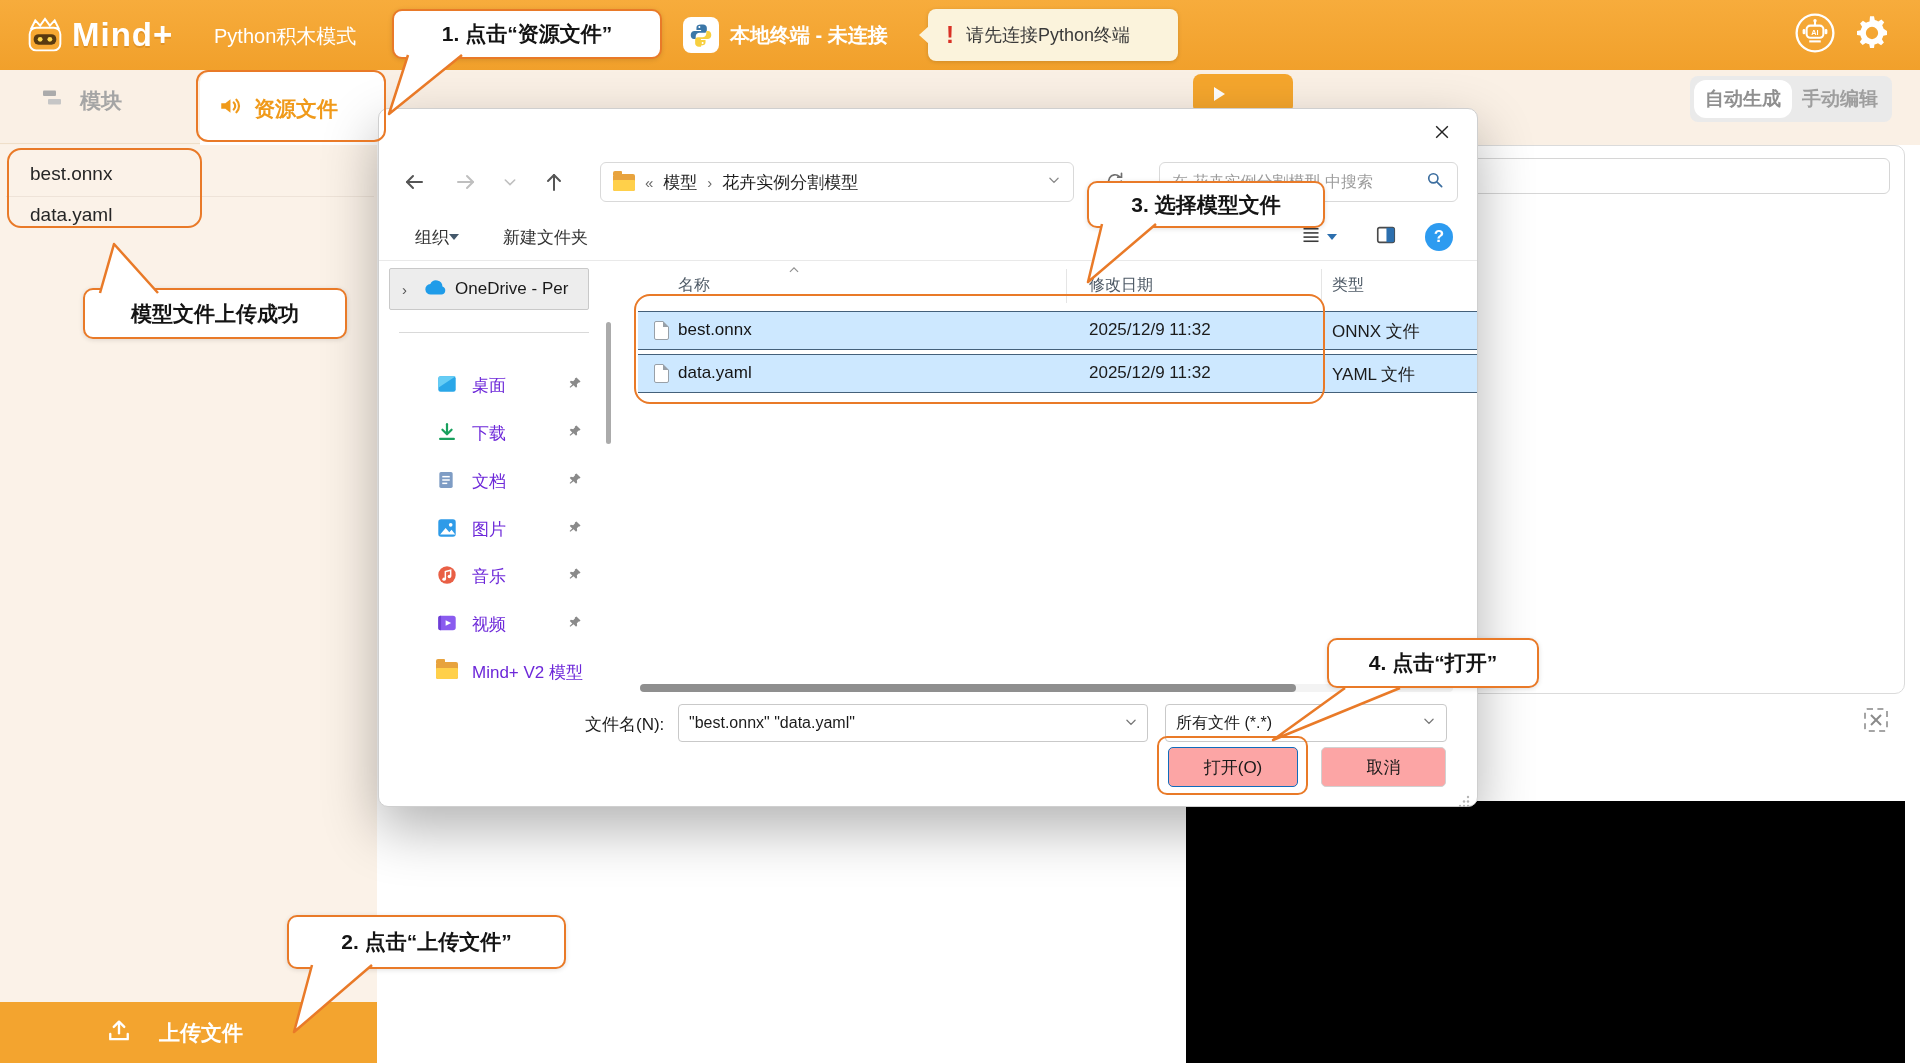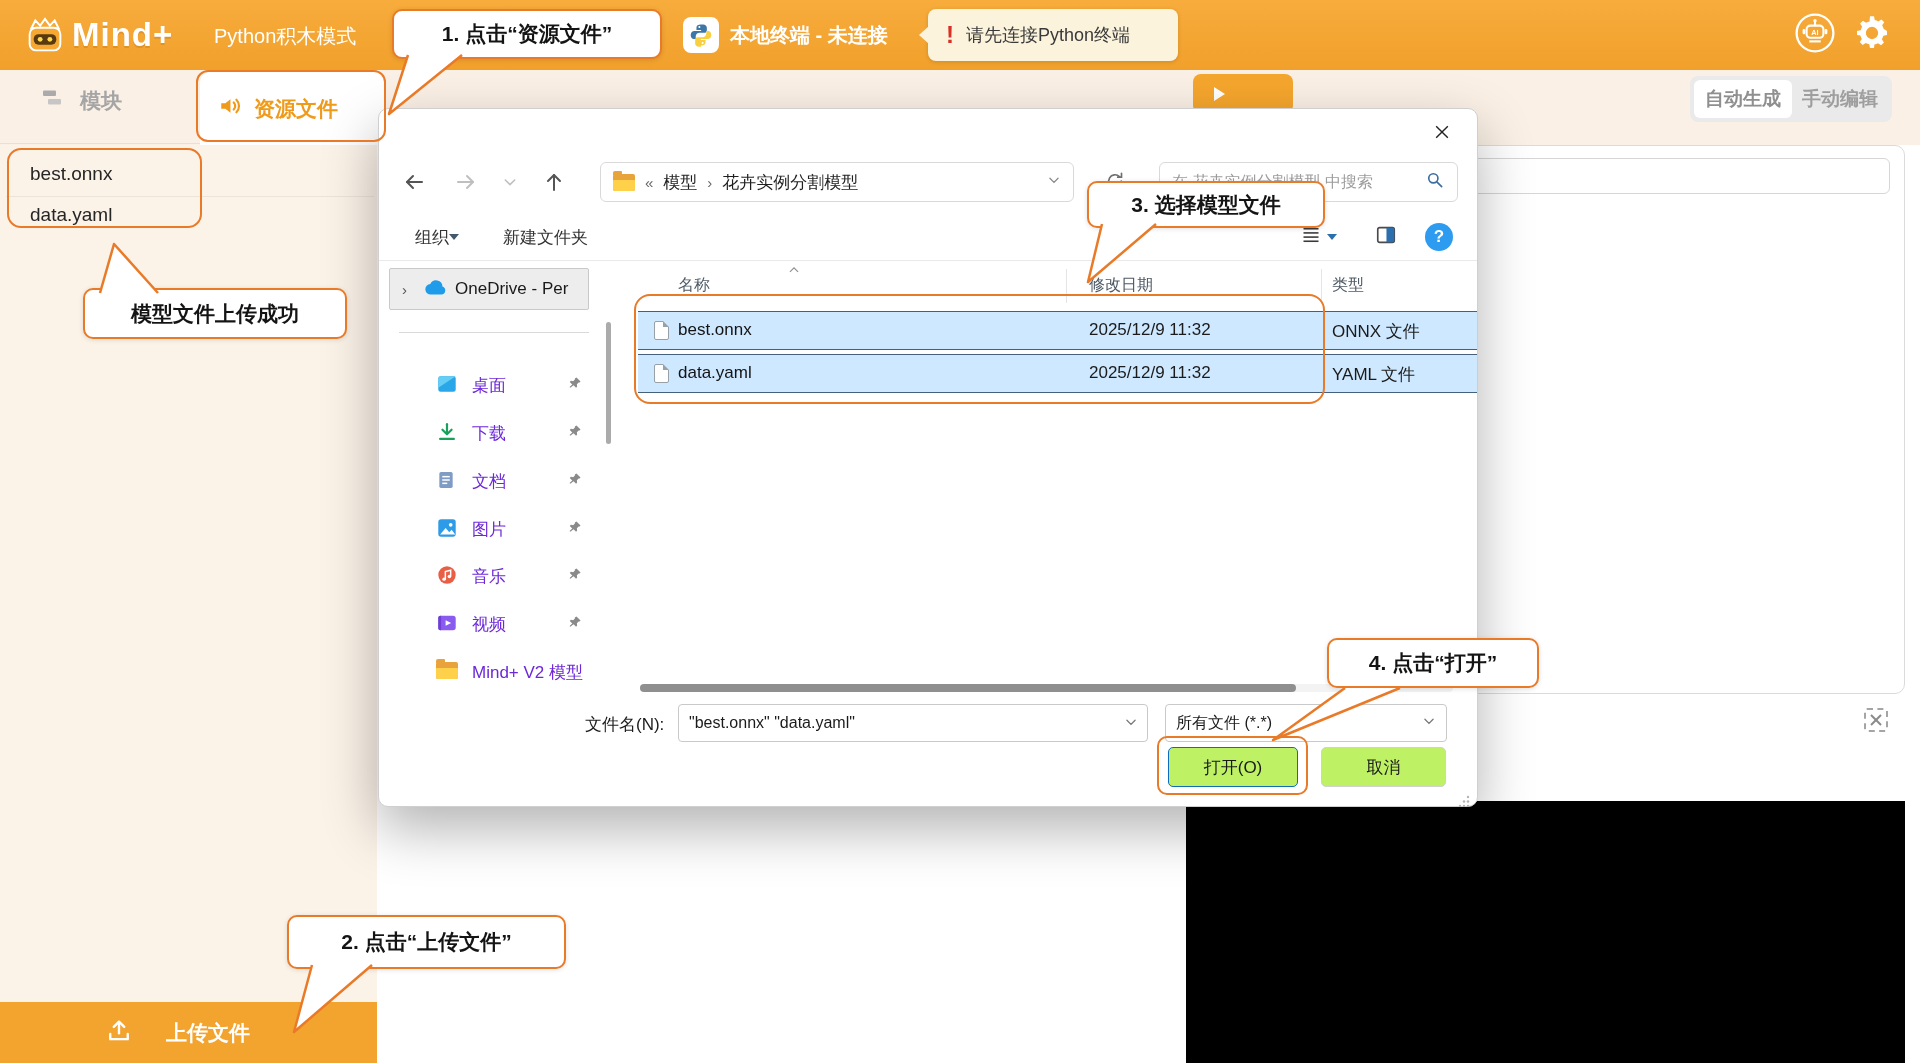--- a/index.html
+++ b/index.html
@@ -34,27 +34,27 @@
   .tab-mod { position:absolute; left:40px; top:86px; display:flex; align-items:center; gap:14px;
              color:#A5A5A5; font-size:21px; font-weight:bold; }
   .tab-res { position:absolute; left:200px; top:72px; width:186px; height:73px; background:#fff;
              border-radius:10px 10px 0 0; display:flex; align-items:center; gap:10px; padding-left:18px;
              color:#F09A1A; font-size:21px; font-weight:bold; }
   .tabs-hairline { position:absolute; left:0; top:143px; width:200px; height:1px; background:#EFDFC9; }
   .sb-file { position:absolute; left:30px; font-size:19px; color:#262626; }
   .sb-sep { position:absolute; left:6px; top:196px; width:368px; height:1px; background:#EEE3D8; }
   .upload-bar { position:absolute; left:0; top:1002px; width:377px; height:61px; background:#F3A42F;
                 display:flex; align-items:center; z-index:3; }
-  .upload-bar .lbl { color:#fff; font-size:21px; font-weight:bold; margin-left:32px; }
+  .upload-bar .lbl { color:#fff; font-size:21px; font-weight:bold; margin-left:25px; }
 
   
   .toggle-wrap { position:absolute; left:1690px; top:76px; width:202px; height:46px;
                  background:#EAEAEA; border-radius:8px; z-index:2; }
   .toggle-auto { position:absolute; left:4px; top:4px; width:98px; height:38px; background:#fff;
-                 border-radius:6px; display:flex; align-items:center; justify-content:center;
+                 border-radius:12px; display:flex; align-items:center; justify-content:center;
                  color:#8F8F8F; font-size:19px; font-weight:bold; }
   .toggle-manual { position:absolute; left:102px; top:4px; width:96px; height:38px;
                  display:flex; align-items:center; justify-content:center;
                  color:#9E9E9E; font-size:19px; font-weight:bold; }
   .run-btn { position:absolute; left:1193px; top:74px; width:100px; height:40px; background:#F5A62D;
              border-radius:8px; display:flex; align-items:center; justify-content:center; gap:8px; z-index:2; }
   .run-btn .tri { width:0; height:0; border-left:11px solid #fff; border-top:7px solid transparent;
              border-bottom:7px solid transparent; }
   .run-btn .lbl { color:#0c4a6e; font-size:20px; font-weight:bold;margin-top:48px; }
   .editor-card { position:absolute; left:1200px; top:145px; width:705px; height:549px; background:#fff;
@@ -118,21 +118,21 @@
   .hscroll-thumb { position:absolute; left:261px; top:575px; width:656px; height:8px; background:#8F8F8F; border-radius:4px; }
 
   .fn-label { position:absolute; left:206px; top:604px; font-size:17px; color:#1B1B1B; }
   .fn-input { position:absolute; left:299px; top:595px; width:470px; height:38px; border:1px solid #C9C9C9;
               border-radius:4px; font-size:16px; color:#1B1B1B; padding:0 30px 0 10px;
               font-family:"Liberation Sans",sans-serif; background:#fff; }
   .ft-select { position:absolute; left:786px; top:595px; width:282px; height:38px; border:1px solid #C9C9C9;
               border-radius:4px; background:#fff; display:flex; align-items:center; padding:0 10px;
               font-size:16px; color:#1B1B1B; }
   .chev-sm { margin-left:auto; }
-  .btn { position:absolute; top:638px; height:40px; background:#bef264; border-radius:5px;
+  .btn { position:absolute; top:638px; height:40px; background:#fca5a5; border-radius:5px;
          display:flex; align-items:center; justify-content:center; font-size:17px; color:#1A1A1A; }
   .btn-open { left:789px; width:130px; border:1.5px solid #0F6CBD; }
   .btn-cancel { left:942px; width:125px; border:1px solid #D1D1D1; }
   .grip { position:absolute; left:1079px; top:684px; }
 
   
   .ring { position:absolute; border:2.5px solid #E97A28; background:transparent; z-index:20; pointer-events:none; }
   .callout { position:absolute; background:#fff; border:2.5px solid #E97A28; border-radius:10px;
              display:flex; align-items:center; justify-content:center; font-weight:bold; font-size:21px;
              color:#141414; z-index:30; box-shadow:0 1px 5px rgba(0,0,0,.12); white-space:nowrap; }

